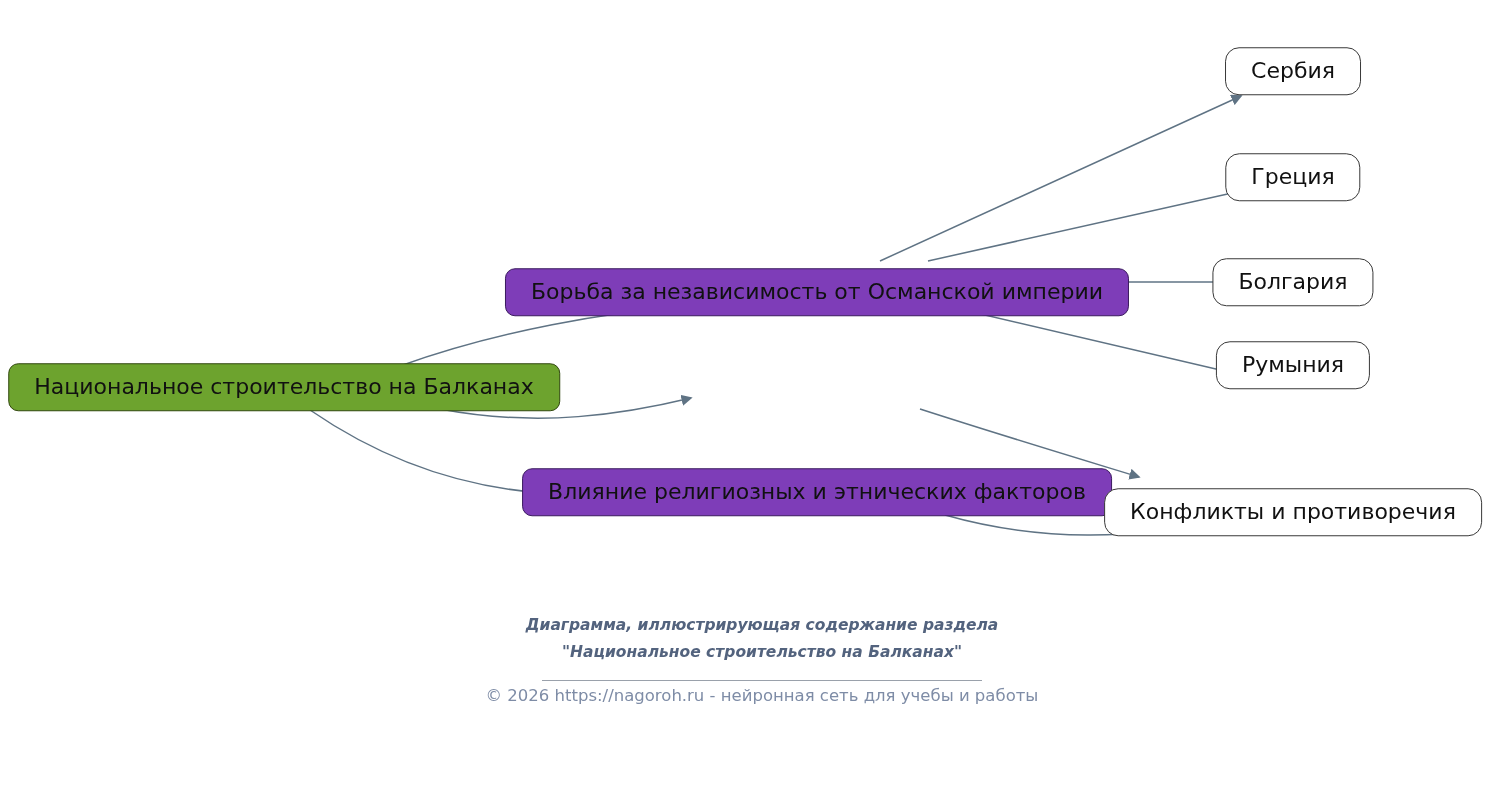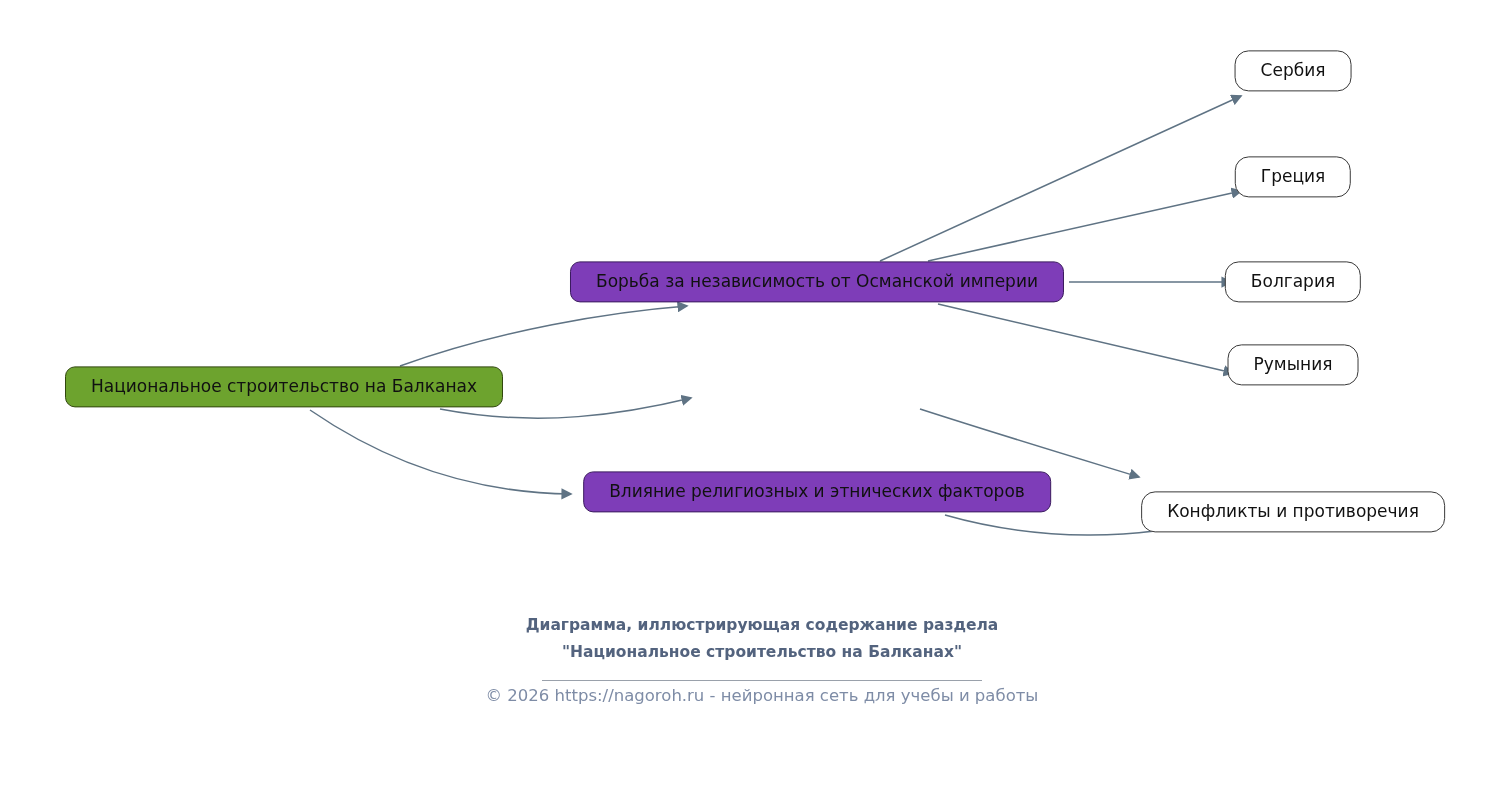--- a/index.html
+++ b/index.html
@@ -17,21 +17,21 @@
   }
   .edges {
     position: absolute;
     left: 0; top: 0;
     width: 1489px; height: 790px;
   }
   .node {
     position: absolute;
     transform: translate(-50%, -50%);
     padding: 9px 25px;
-    font-size: 17px;
+    font-size: 22px;
     line-height: 1.25;
     color: #111111;
     white-space: nowrap;
     border: 1.5px solid #333333;
     border-radius: 10px;
     box-sizing: border-box;
   }
   .node.green  { background: #6da32e; border-color: #31470e; }
   .node.purple { background: #7e3db8; border-color: #3a1a5e; }
   .node.white  { background: #ffffff; border-color: #383838; border-radius: 14px; }
@@ -41,20 +41,21 @@
     top: 612px;
     transform: translateX(-50%);
     width: 900px;
     text-align: center;
   }
   .caption {
     font-size: 15.5px;
     font-weight: bold;
     color: #53637e;
     line-height: 1.75;
+    font-style: italic;
   }
   .divider {
     width: 440px;
     height: 0;
     border: none;
     border-top: 1px solid #9aa1ab;
     margin: 14px auto 0 auto;
   }
   .copyright {
     margin-top: 5px;
@@ -81,21 +82,21 @@
       <path d="M 928 261 L 1241 191" marker-end="url(#arrow)"></path>
       <path d="M 1069 282 L 1231 282" marker-end="url(#arrow)"></path>
       <path d="M 938 304 L 1233 373" marker-end="url(#arrow)"></path>
       <path d="M 920 409 C 1010 438, 1090 462, 1139 477" marker-end="url(#arrow)"></path>
       <path d="M 945 515 C 1040 542, 1140 540, 1213 519" marker-end="url(#arrow)"></path>
     </g>
   </svg>
 
   <div class="node green" style="left:268px; top:387px;margin-left:16px;">Национальное строительство на Балканах</div>
 
-  <div class="node purple" style="left:817px; top:282px;text-align:center;">Борьба за независимость от Османской империи</div>
+  <div class="node purple" style="left:817px; top:292px;text-align:center;">Борьба за независимость от Османской империи</div>
 
 
   <div class="node purple" style="left:817px; top:492px;">Влияние религиозных и этнических факторов</div>
 
   <div class="node white" style="left:1293px; top:71px;">Сербия</div>
 
   <div class="node white" style="left:1293px; top:177px;">Греция</div>
 
   <div class="node white" style="left:1293px; top:282px;">Болгария</div>
 

